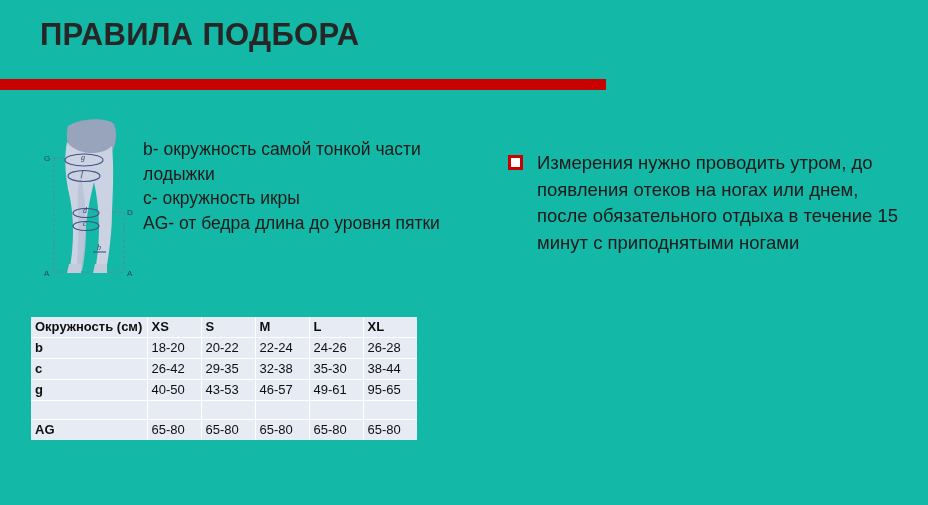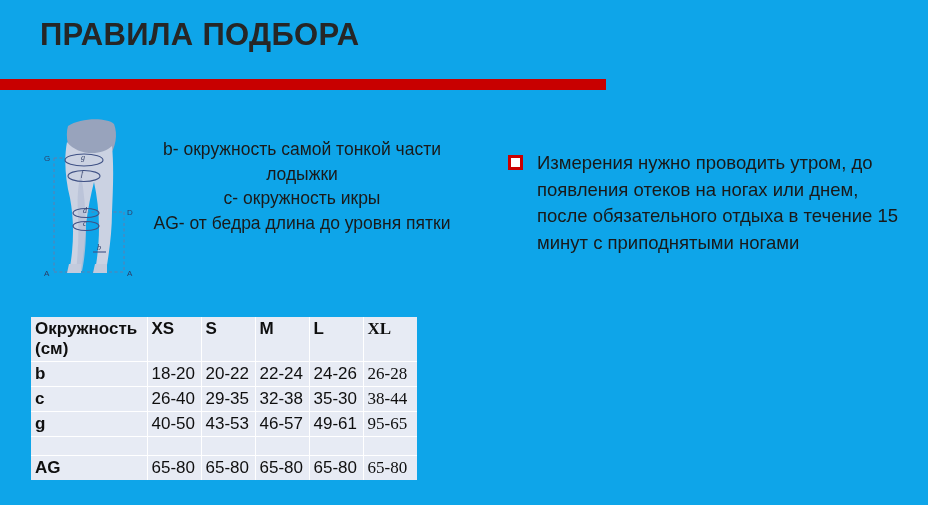--- a/index.html
+++ b/index.html
@@ -11,21 +11,21 @@
     width: 928px;
     height: 505px;
     position: relative;
     overflow: hidden;
     font-family: "Liberation Sans", sans-serif;
     color: #1a1a1a;
   }
   #slide {
     position: absolute;
     inset: 0;
-    background: #0ea5e9;
+    background: #14b8a6;
   }
 
   
   .title {
     position: absolute;
     left: 40px;
     top: 17px;
     font-size: 31px;
     font-weight: bold;
     letter-spacing: 0.3px;
@@ -47,27 +47,26 @@
     left: 34px;
     top: 112px;
     width: 120px;
     height: 185px;
   }
   .diagram svg { display:block; }
 
   
   .legend {
     position: absolute;
-    left: 152px;
+    left: 143px;
     top: 137px;
     width: 300px;
     font-size: 17.5px;
     line-height: 24.5px;
     color: #1a1a1a;
-    text-align: center;
   }
 
   
   .bullet-block {
     position: absolute;
     left: 508px;
     top: 150px;
     width: 400px;
   }
   .bullet-row { position: relative; padding-left: 29px; }
@@ -96,36 +95,36 @@
   }
 
   
   .size-table {
     position: absolute;
     left: 31px;
     top: 317px;
     width: 386px;
     border-collapse: collapse;
     background: #e7ebf4;
-    font-size: 17px;
+    font-size: 13px;
     color: #0f0f0f;
     table-layout: fixed;
   }
   .size-table td, .size-table th {
     background: #e7ebf4;
     border-bottom: 1px solid #ffffff;
     border-right: 1px solid #ffffff;
     padding: 2px 0 2px 4px;
     text-align: left;
     vertical-align: top;
     font-weight: normal;
     height: 16px;
   }
   .size-table tr td:last-child,
-  .size-table tr th:last-child { border-right: none; font-family: Liberation Serif, serif; }
+  .size-table tr th:last-child { border-right: none; }
   .size-table tr:last-child td { border-bottom: none; }
   .size-table .rowlabel { font-weight: bold; }
   .size-table thead th { font-weight: bold; }
   .col-label { width: 116px; }
   .col-size  { width: 54px; }
   .spacer-row td { height: 14px; }
   .tall-row td { height: 30px; line-height: 15px; }
 </style>
 </head>
 <body>
@@ -223,21 +222,21 @@
       <tr>
         <td class="rowlabel">b</td>
         <td>18-20</td>
         <td>20-22</td>
         <td>22-24</td>
         <td>24-26</td>
         <td>26-28</td>
       </tr>
       <tr>
         <td class="rowlabel">c</td>
-        <td>26-40</td>
+        <td>26-42</td>
         <td>29-35</td>
         <td>32-38</td>
         <td>35-30</td>
         <td>38-44</td>
       </tr>
       <tr>
         <td class="rowlabel">g</td>
         <td>40-50</td>
         <td>43-53</td>
         <td>46-57</td>

